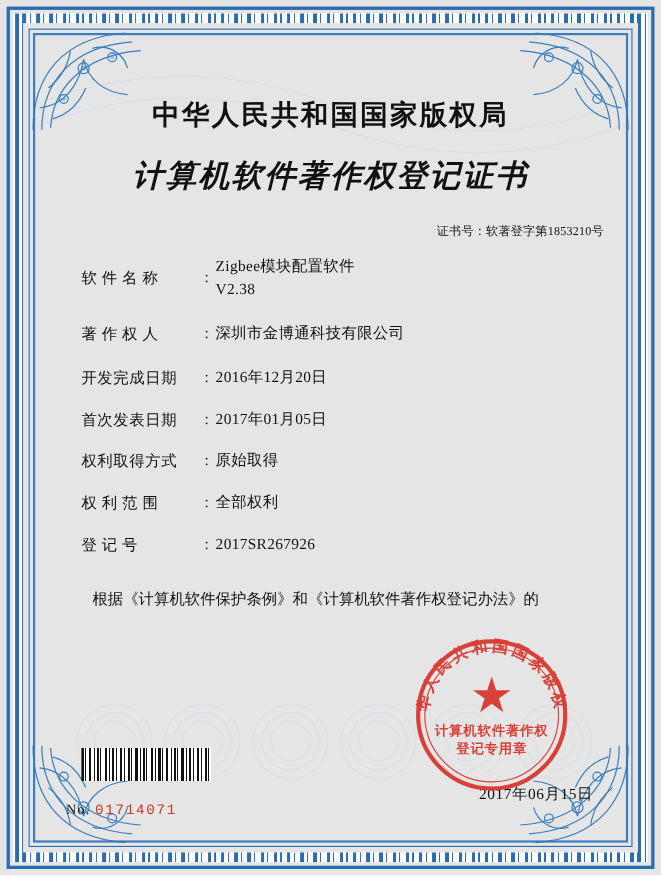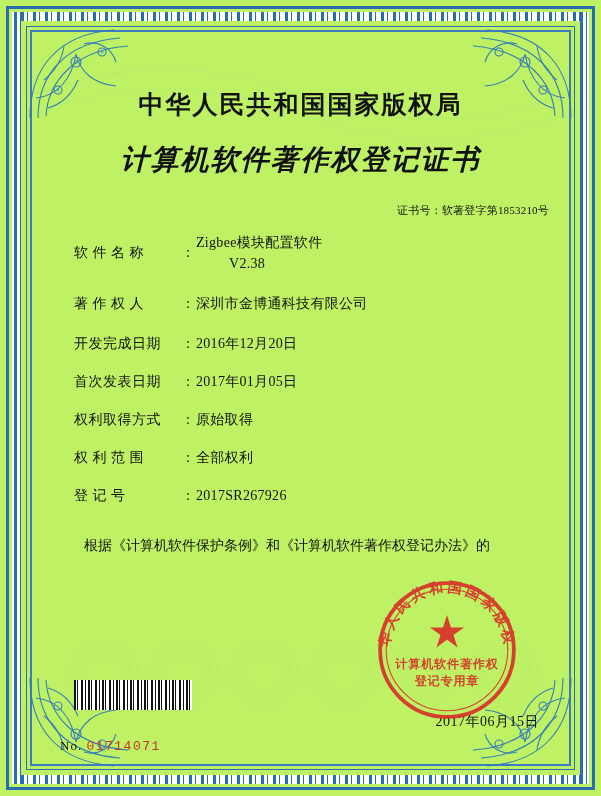--- a/index.html
+++ b/index.html
@@ -11,21 +11,21 @@
     width: 601px;
     height: 796px;
     font-family: "Liberation Serif", serif;
     overflow: hidden;
   }
 
   #certificate {
     position: relative;
     width: 601px;
     height: 796px;
-    background: #bef264;
+    background: #e5e5e5;
     box-sizing: border-box;
   }
 
   
   .border-outer {
     position: absolute;
     left: 6px;
     top: 6px;
     right: 6px;
     bottom: 6px;
@@ -153,21 +153,20 @@
     width: 10px;
     flex: 0 0 10px;
   }
   .field-value {
     flex: 1 1 auto;
     letter-spacing: 0.3px;
     line-height: 1.5;
   }
   .field-value .line2 {
     display: block;
-    margin-left: 33px;
   }
 
   .field-row.tight { margin-bottom: 17px; }
 
   .paragraph {
     margin-top: 26px;
     font-size: 14px;
     line-height: 2.0;
     color: #111;
     padding-left: 10px;
@@ -184,21 +183,21 @@
     width: 118px;
     height: 30px;
     background:
       repeating-linear-gradient(90deg,
         #111 0 2px, #fff 2px 3px, #111 3px 4px, #fff 4px 7px,
         #111 7px 9px, #fff 9px 11px, #111 11px 12px, #fff 12px 14px);
   }
   .serial {
     position: absolute;
     left: 60px;
-    bottom: 42px;
+    bottom: 52px;
     font-size: 13px;
     color: #111;
     letter-spacing: 1px;
   }
   .serial .num {
     color: #c8372c;
     letter-spacing: 1.5px;
     font-family: "Liberation Mono", monospace;
     font-size: 13px;
   }

